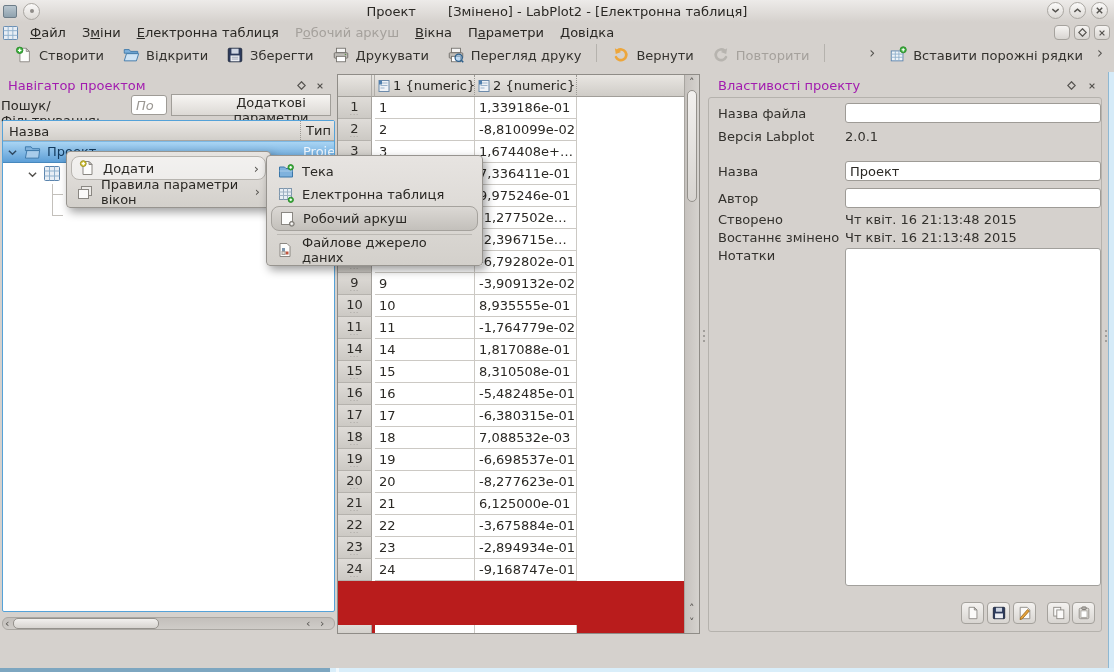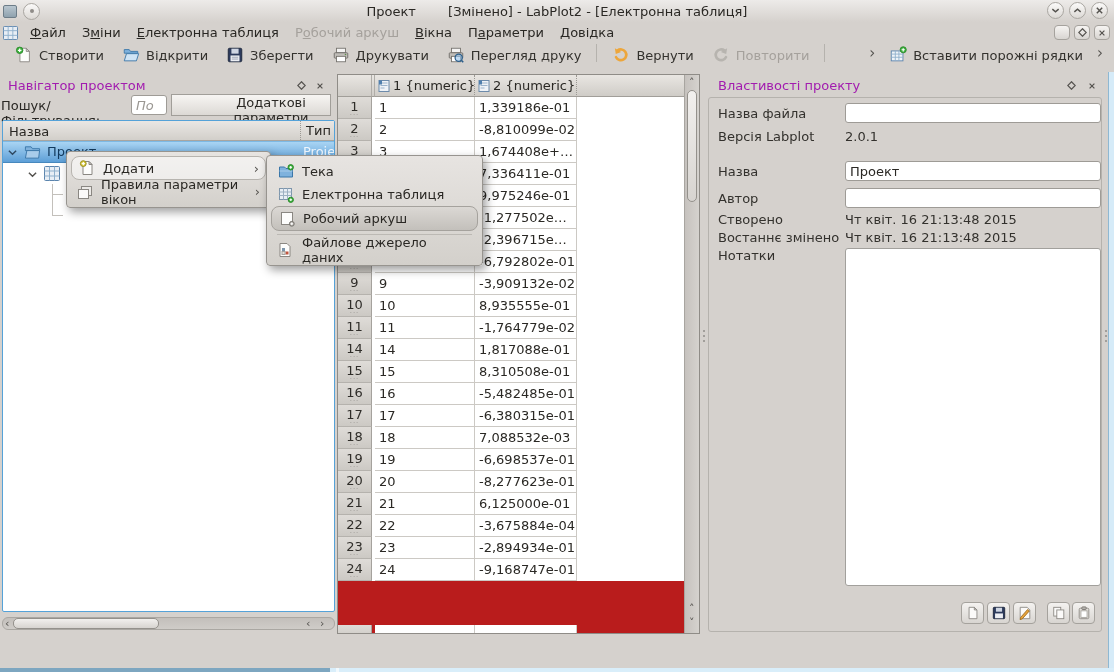--- a/index.html
+++ b/index.html
@@ -502,21 +502,21 @@
           <th class="rh">21</th>
           <td class="sp"></td>
           <td>21</td>
           <td>6,125000e-01</td>
           <td class="fill"></td>
         </tr>
           <tr>
           <th class="rh">22</th>
           <td class="sp"></td>
           <td>22</td>
-          <td>-3,675884e-04</td>
+          <td>-3,675884e-01</td>
           <td class="fill"></td>
         </tr>
           <tr>
           <th class="rh">23</th>
           <td class="sp"></td>
           <td>23</td>
           <td>-2,894934e-01</td>
           <td class="fill"></td>
         </tr>
           <tr>

